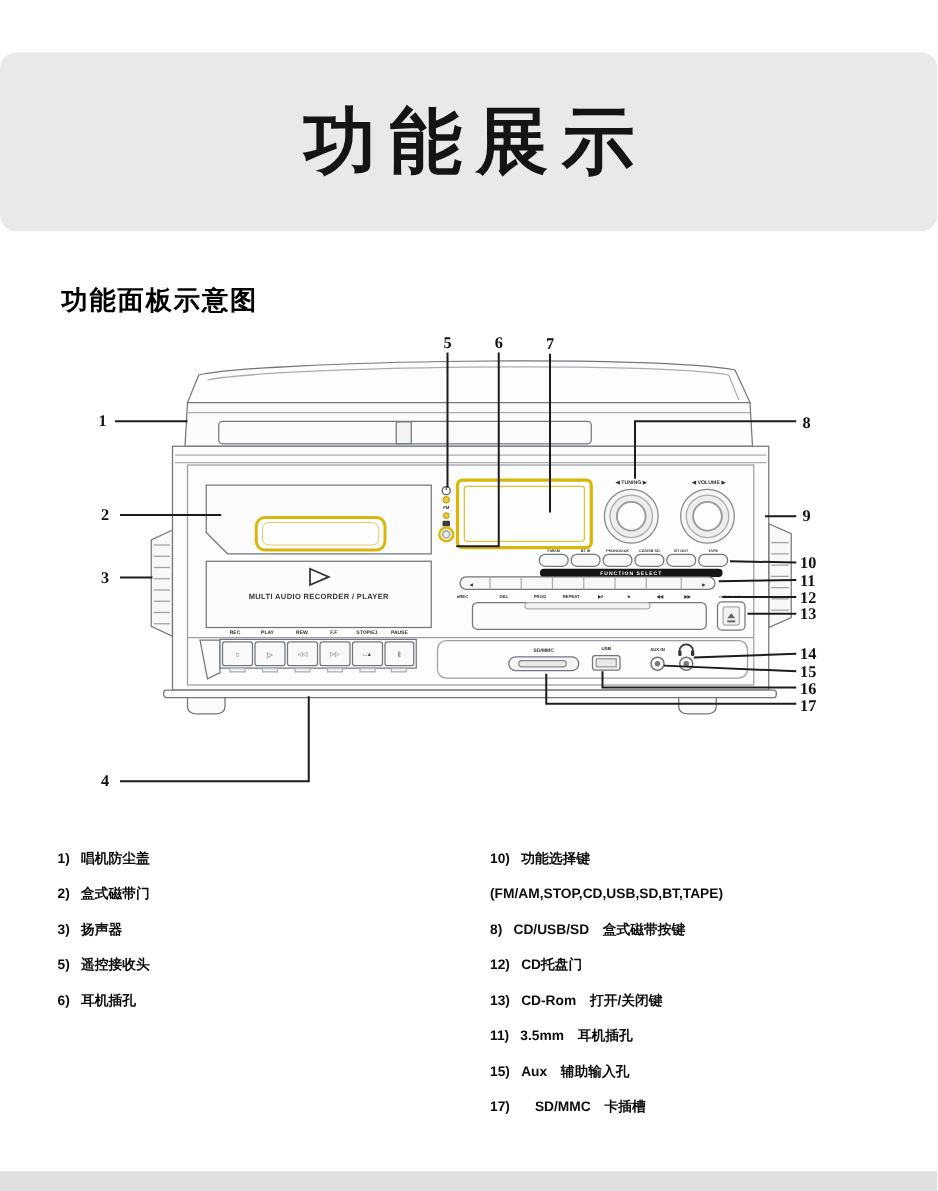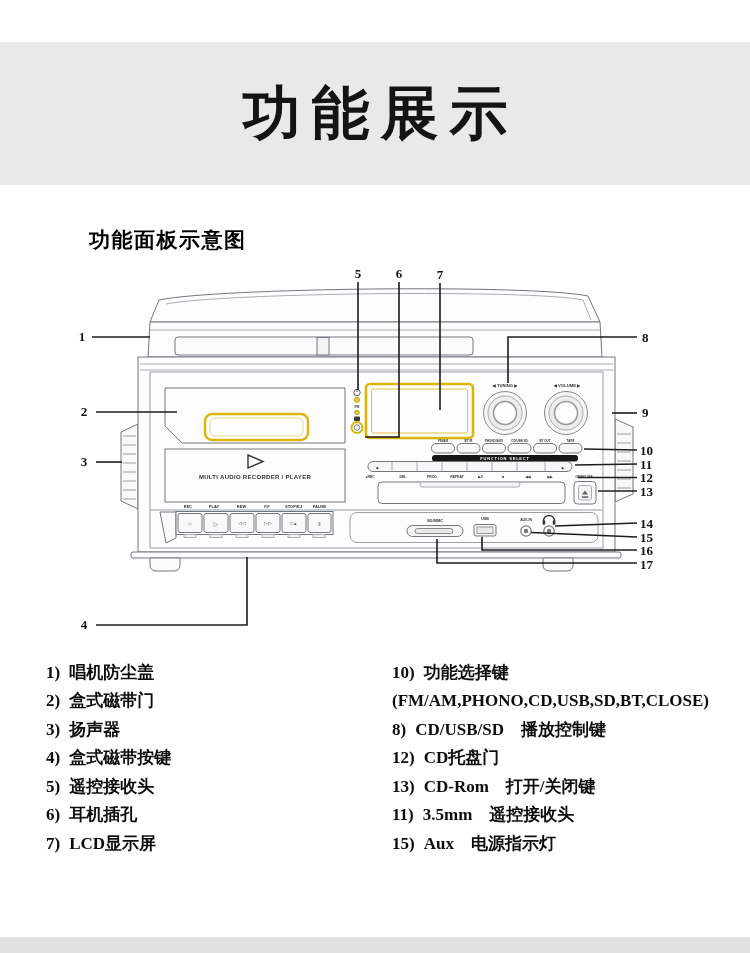--- a/index.html
+++ b/index.html
@@ -1,24 +1,24 @@
 <!DOCTYPE html>
 <html><head>
 <meta charset="utf-8">
 <style>
   html,body{margin:0;padding:0;background:#ffffff;}
   .page{position:relative;width:750px;height:953px;background:#ffffff;overflow:hidden;
         font-family:"Liberation Sans",sans-serif;color:#111;}
   .banner{position:absolute;left:0;top:42px;width:750px;height:143px;background:#e9e9e9;
-          display:flex;align-items:center;justify-content:center;}
+          display:flex;align-items:center;justify-content:center;border-radius:13px;}
   .banner-title{font-size:58px;font-weight:bold;color:#141414;letter-spacing:11px;text-indent:11px;}
   .section-heading{position:absolute;left:49px;top:226px;font-size:21px;font-weight:bold;
-                   color:#000;letter-spacing:1.5px;margin-left:40px;}
+                   color:#000;letter-spacing:1.5px;}
   .diagram-svg{position:absolute;left:0;top:260px;}
-  .legend{position:absolute;top:659px;font-size:17px;font-weight:bold;color:#0d0d0d;font-family:Liberation Serif, serif;}
+  .legend{position:absolute;top:673px;font-size:11px;font-weight:bold;color:#0d0d0d;}
   .legend-left{left:46px;}
   .legend-right{left:392px;}
   .legend .row{height:28.45px;line-height:28.45px;white-space:nowrap;}
   .legend .num{display:inline-block;margin-right:9px;}
   .bottom-bar{position:absolute;left:0;top:937px;width:750px;height:16px;background:#e0e0e0;}
   svg text{font-family:"Liberation Sans",sans-serif;}
   .co-num{font-family:"Liberation Serif",serif;font-size:13px;font-weight:bold;fill:#111;}
   .micro{fill:#333;font-weight:bold;}
 </style>
 </head>
@@ -265,30 +265,29 @@
       <text x="640" y="281.5" class="co-num">15</text>
       <text x="640" y="295" class="co-num">16</text>
       <text x="640" y="308.5" class="co-num">17</text>
     </g>
   </svg>
 
   <div class="legend legend-left">
     <div class="row"><span class="num">1)</span><span>唱机防尘盖</span></div>
     <div class="row"><span class="num">2)</span><span>盒式磁带门</span></div>
     <div class="row"><span class="num">3)</span><span>扬声器</span></div>
-    <div class="row"><span class="num">4)</span><span>盒式磁带按键</span></div>
     <div class="row"><span class="num">5)</span><span>遥控接收头</span></div>
     <div class="row"><span class="num">6)</span><span>耳机插孔</span></div>
-    <div class="row"><span class="num">7)</span><span>LCD显示屏</span></div>
   </div>
 
   <div class="legend legend-right">
     <div class="row"><span class="num">10)</span><span>功能选择键</span></div>
-    <div class="row"><span>(FM/AM,PHONO,CD,USB,SD,BT,CLOSE)</span></div>
-    <div class="row"><span class="num">8)</span><span>CD/USB/SD　播放控制键</span></div>
+    <div class="row"><span>(FM/AM,STOP,CD,USB,SD,BT,TAPE)</span></div>
+    <div class="row"><span class="num">8)</span><span>CD/USB/SD　盒式磁带按键</span></div>
     <div class="row"><span class="num">12)</span><span>CD托盘门</span></div>
     <div class="row"><span class="num">13)</span><span>CD-Rom　打开/关闭键</span></div>
-    <div class="row"><span class="num">11)</span><span>3.5mm　遥控接收头</span></div>
-    <div class="row"><span class="num">15)</span><span>Aux　电源指示灯</span></div>
+    <div class="row"><span class="num">11)</span><span>3.5mm　耳机插孔</span></div>
+    <div class="row"><span class="num">15)</span><span>Aux　辅助输入孔</span></div>
+    <div class="row"><span class="num">17)</span><span>　SD/MMC　卡插槽</span></div>
   </div>
 
   <div class="bottom-bar"></div>
 </div>
 
 </body></html>

